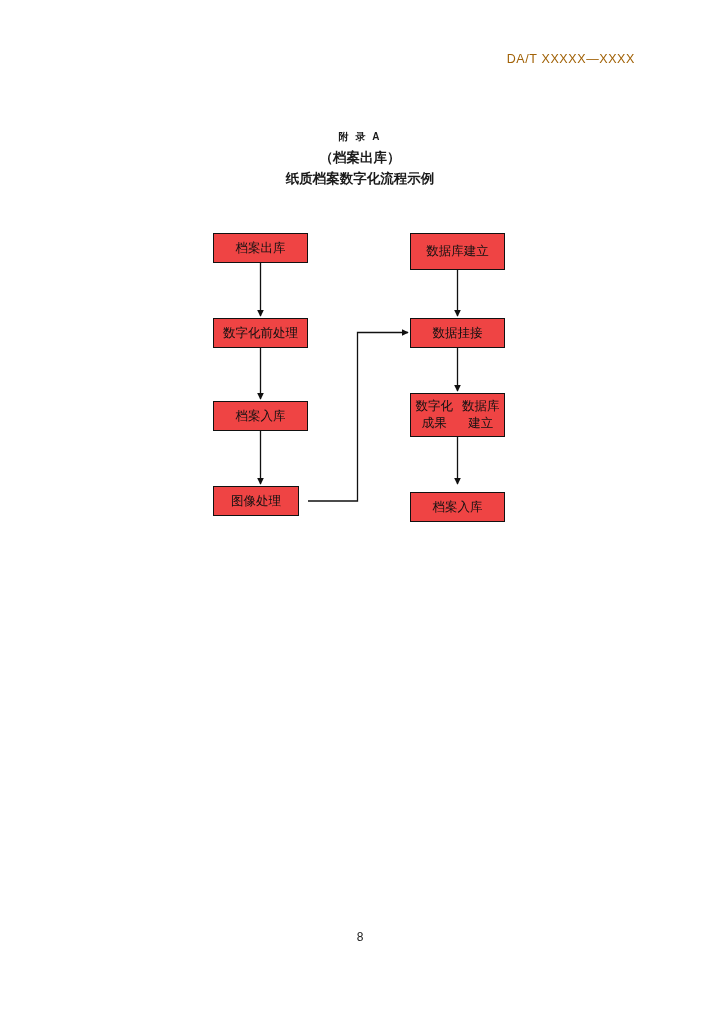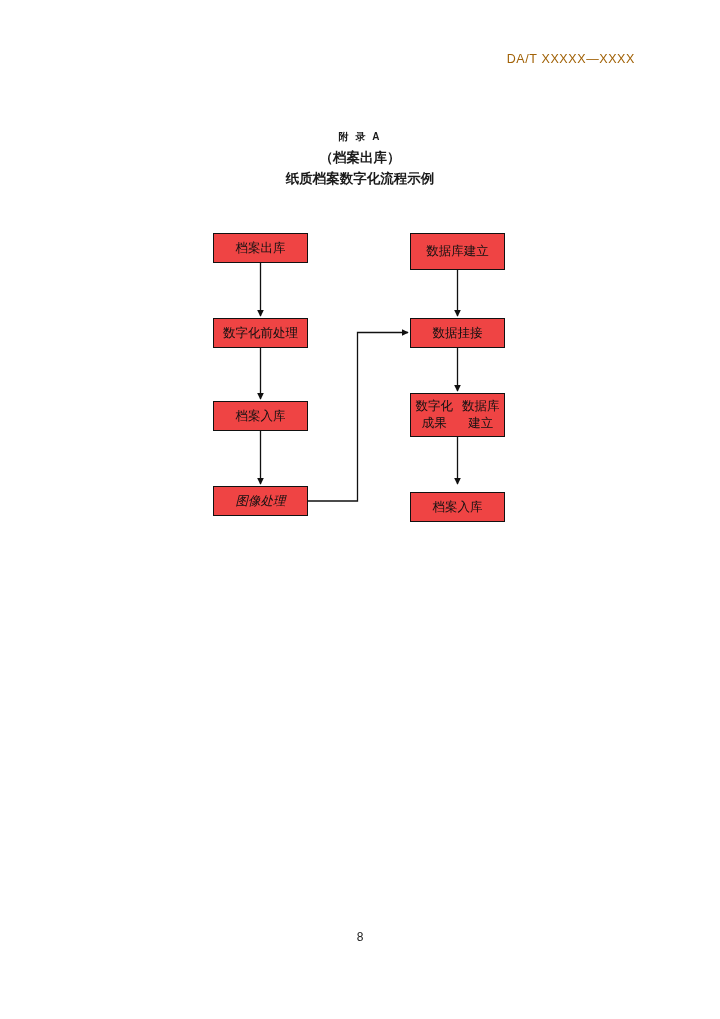--- a/index.html
+++ b/index.html
@@ -155,21 +155,21 @@
     </div>
 
     <div class="node" style="left:213px; top:318px; width:95px; height:30px;">
       <span>数字化前处理</span>
     </div>
 
     <div class="node" style="left:213px; top:401px; width:95px; height:30px;">
       <span>档案入库</span>
     </div>
 
-    <div class="node" style="left:213px; top:486px; width:95px; height:30px;font-style:italic;">
+    <div class="node" style="left:213px; top:486px; width:86px; height:30px;">
       <span>图像处理</span>
     </div>
 
     <div class="node" style="left:410px; top:233px; width:95px; height:37px;">
       <span>数据库建立</span>
     </div>
 
     <div class="node" style="left:410px; top:318px; width:95px; height:30px;">
       <span>数据挂接</span>
     </div>

